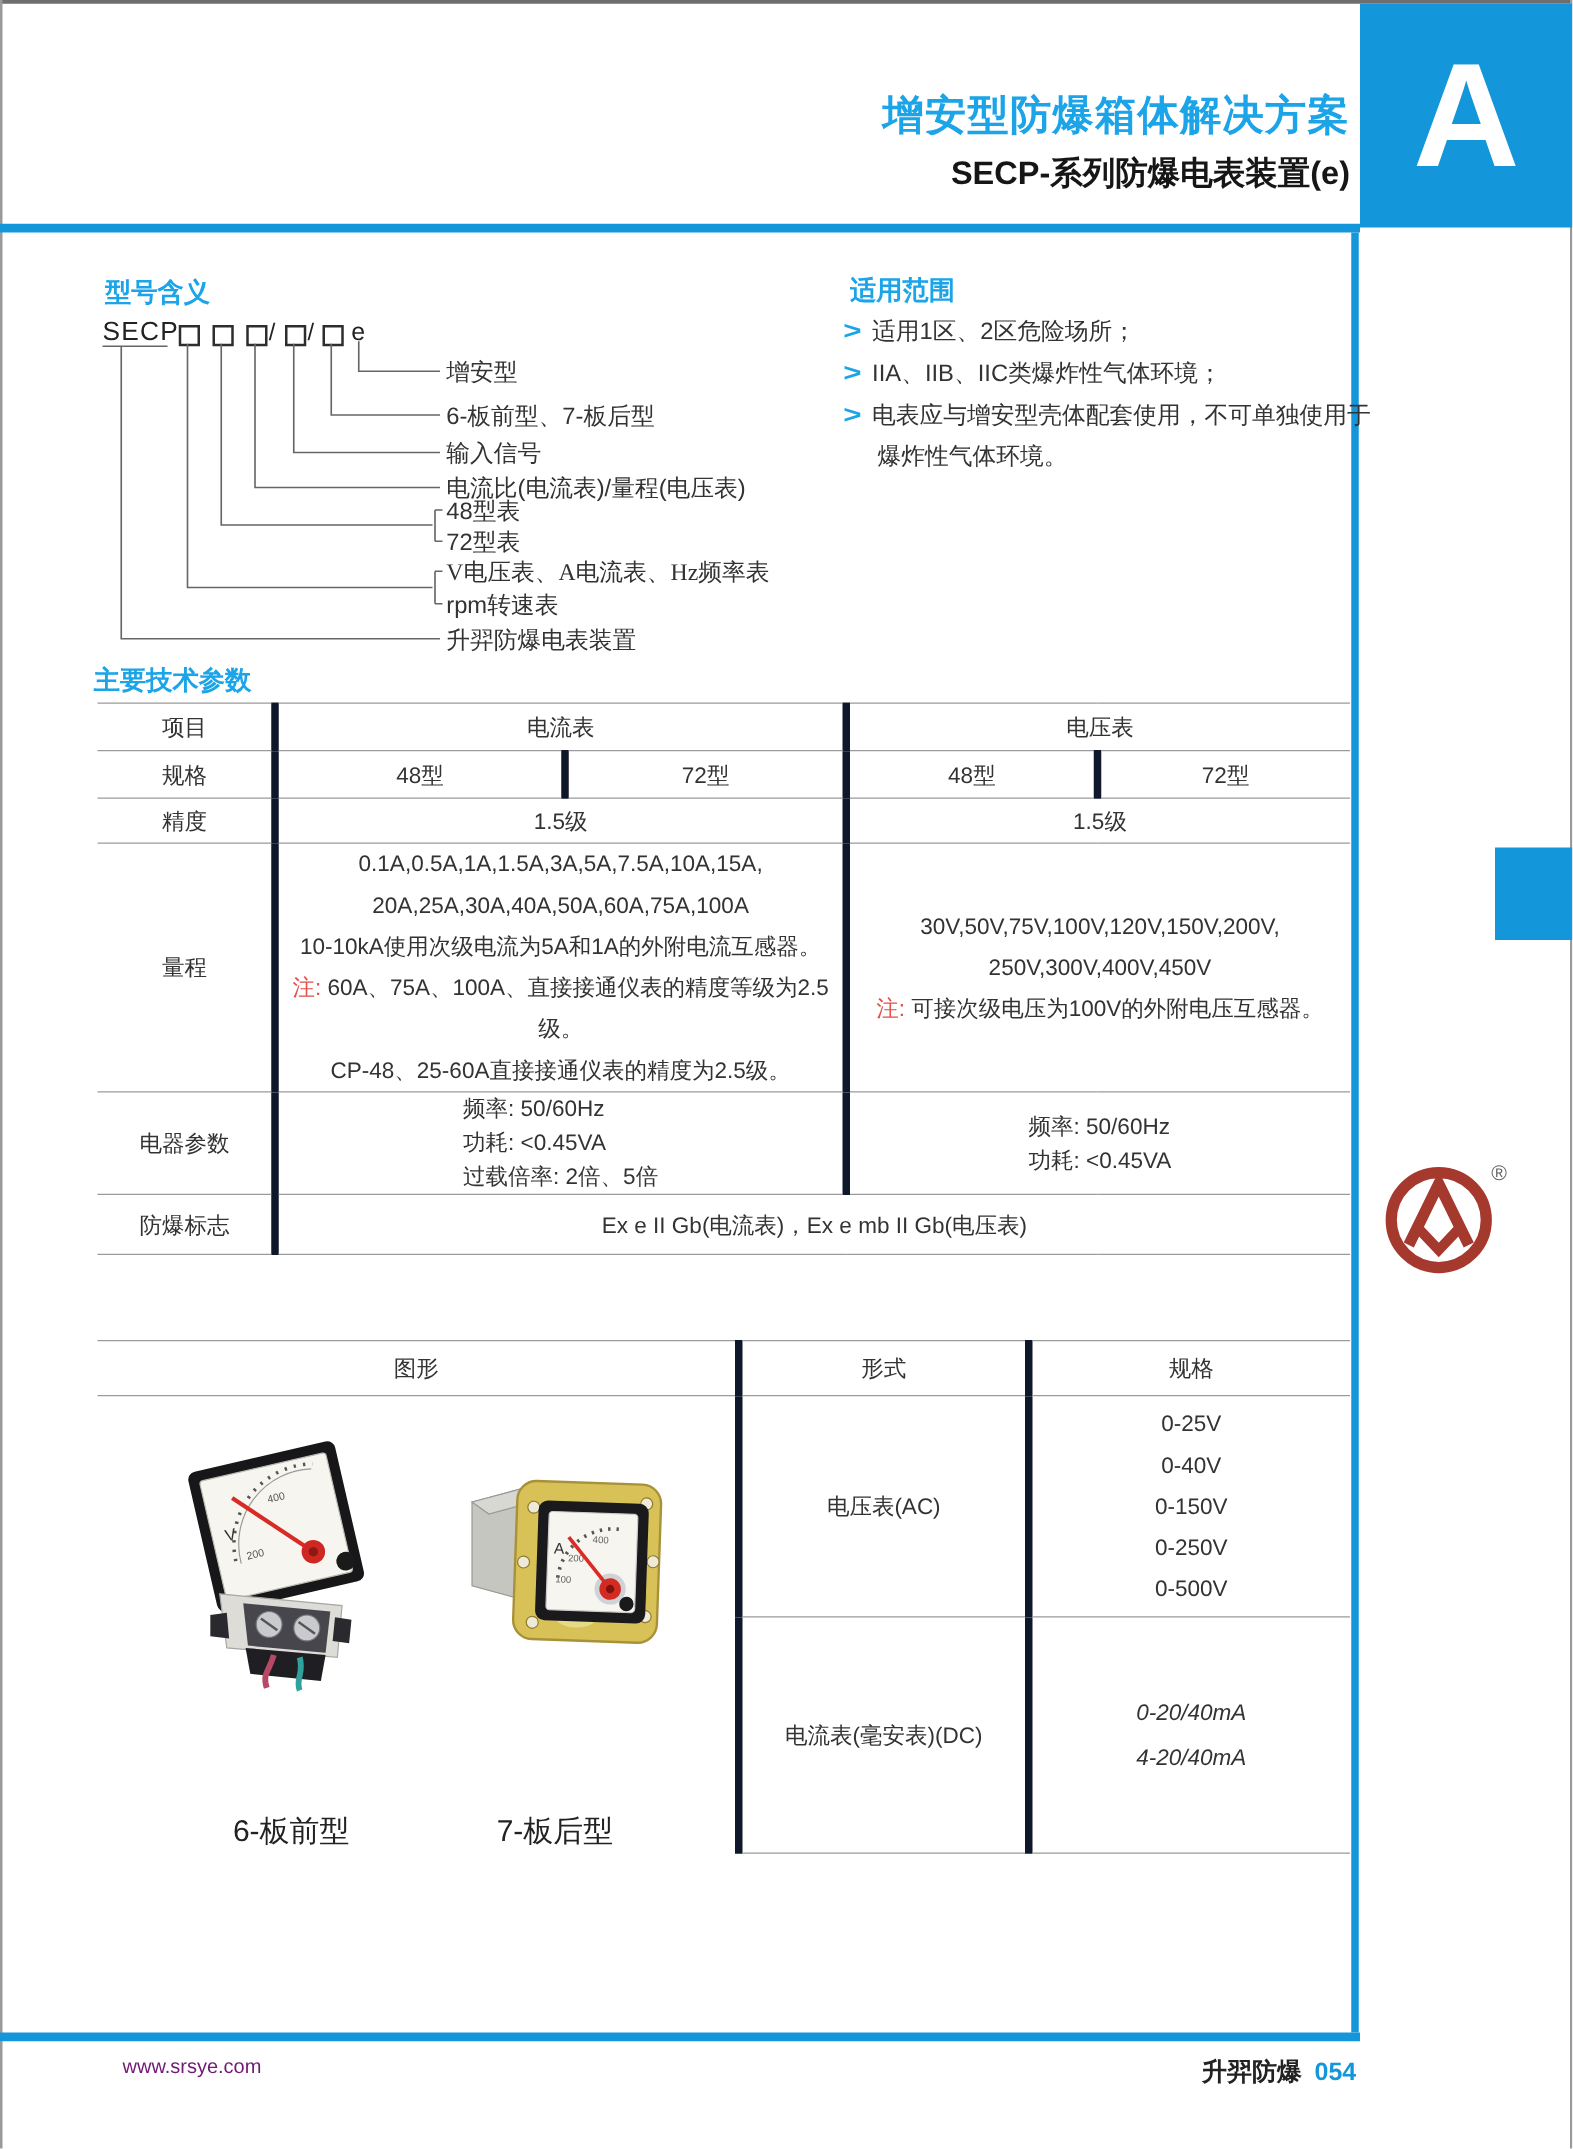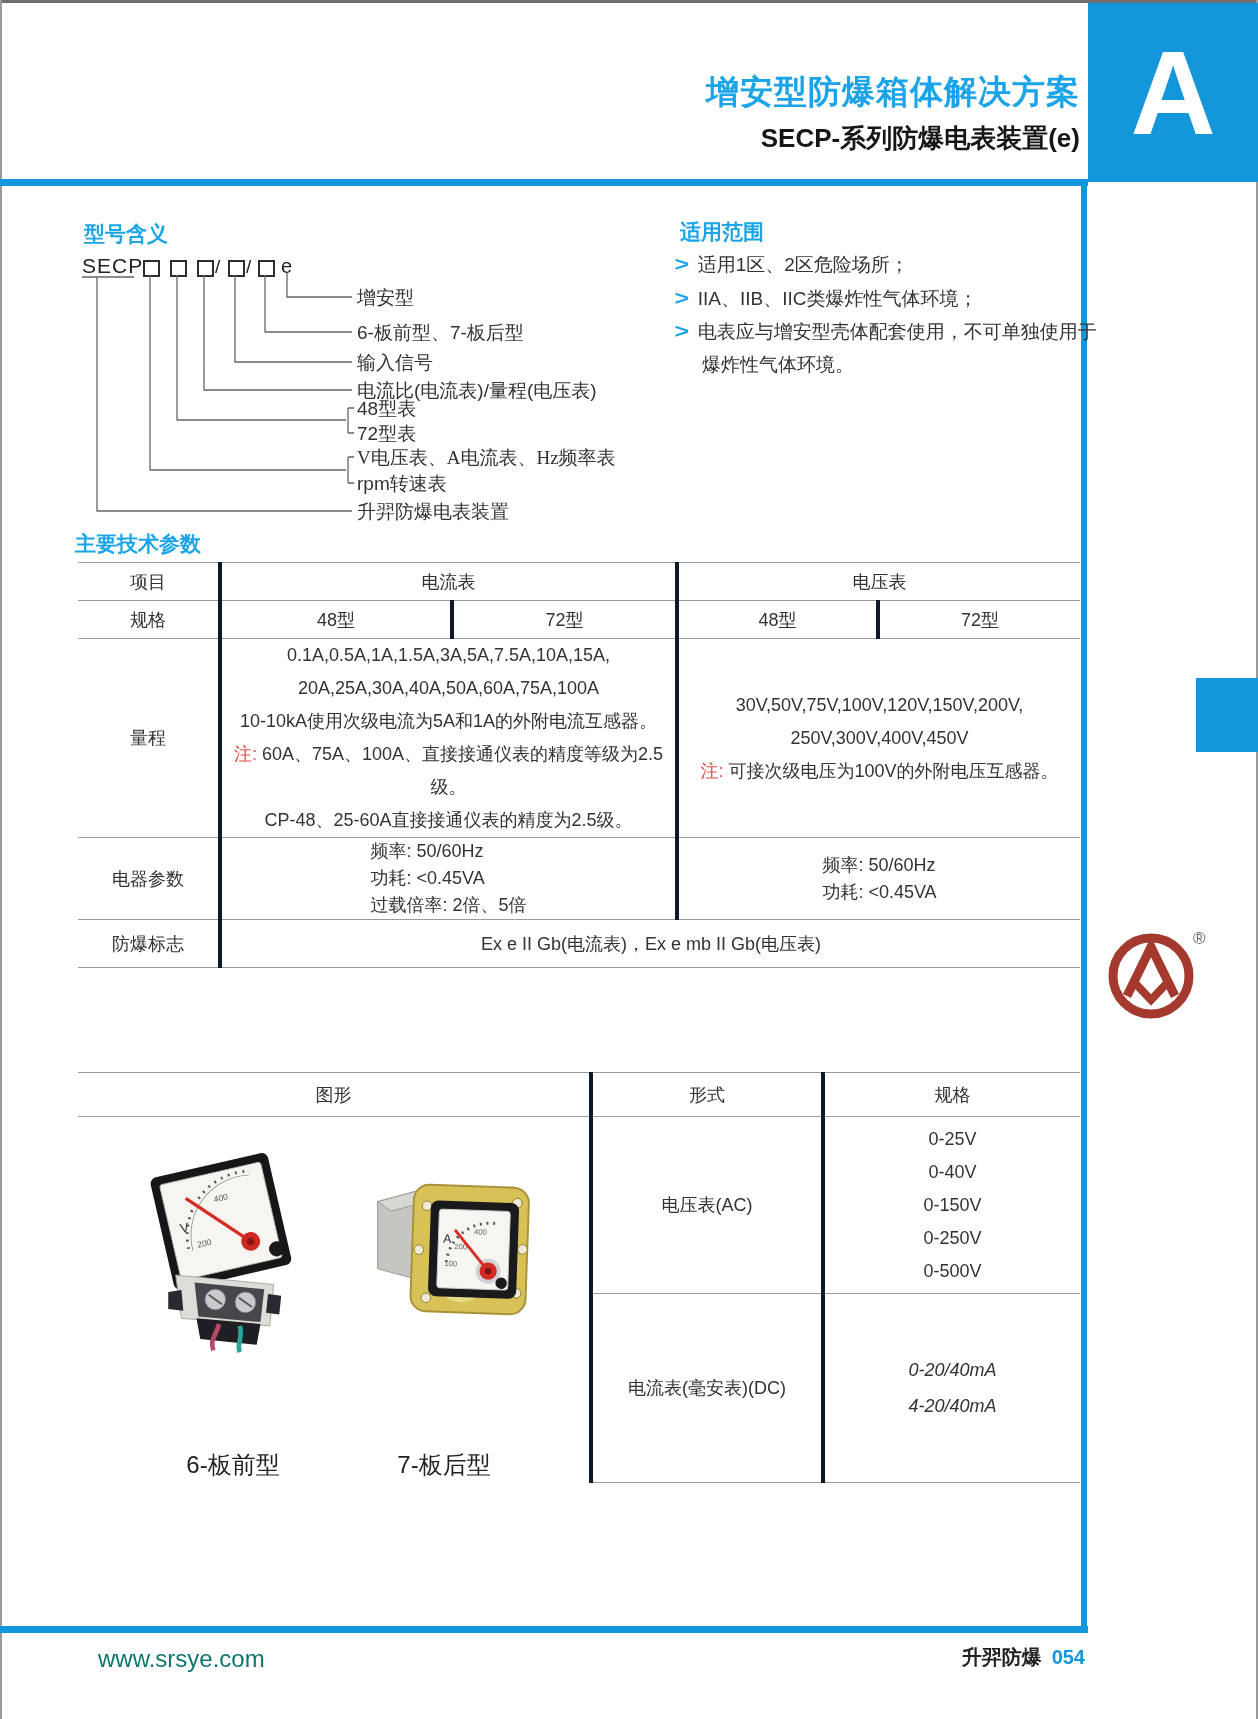--- a/index.html
+++ b/index.html
@@ -28,30 +28,30 @@
   .m-suffix{left:281px;top:255px;font-size:20px;color:#222;}
   .m-label{position:absolute;left:357px;font-size:19px;color:#333;white-space:nowrap;}
   
   .bullet{position:absolute;left:676px;font-size:19px;color:#333;white-space:nowrap;}
   .chev{color:#1BA4E8;font-weight:bold;font-size:20px;margin-right:10px;display:inline-block;transform:scaleX(1.25);}
   .bullet-cont{position:absolute;left:702px;font-size:19px;color:#333;white-space:nowrap;}
   
   table.spec{position:absolute;border-collapse:collapse;table-layout:fixed;font-size:18px;color:#333;}
   table.spec td{border-top:1px solid #9b9b9b;text-align:center;vertical-align:middle;padding:0;}
   table.spec tr.last td{border-bottom:1px solid #9b9b9b;}
-  table.spec td.bl{border-left:4px solid #0f172a;}
+  table.spec td.bl{border-left:6px solid #0f172a;}
   .rline{line-height:33px;}
   .red{color:#E2504A;}
   .plist{display:inline-block;text-align:left;line-height:27px;}
   .vspecs div{line-height:33px;}
   .mspecs div{line-height:36px;font-style:italic;}
   .gwrap{position:relative;width:100%;height:365px;}
   .caption{position:absolute;top:332px;width:140px;text-align:center;font-size:24px;color:#222;}
   
-  .site{left:98px;top:1645px;font-size:24px;color:#0f766e;}
+  .site{left:98px;top:1645px;font-size:16px;color:#701a75;}
   .brand-wrap{position:absolute;right:173px;top:1644px;font-size:20px;font-weight:bold;color:#222;}
   .pagenum{color:#1496DB;margin-left:10px;}
 </style>
 </head>
 <body>
 
 <div class="page">
 
   <div class="abs edge-top"></div>
   <div class="abs edge-left"></div>
@@ -134,20 +134,25 @@
       <td>项目</td>
       <td class="bl" colspan="2">电流表</td>
       <td class="bl" colspan="2">电压表</td>
     </tr>
     <tr style="height:38px;">
       <td>规格</td>
       <td class="bl">48型</td>
       <td class="bl">72型</td>
       <td class="bl">48型</td>
       <td class="bl">72型</td>
+    </tr>
+    <tr style="height:36px;">
+      <td>精度</td>
+      <td class="bl" colspan="2">1.5级</td>
+      <td class="bl" colspan="2">1.5级</td>
     </tr>
     <tr style="height:168px;">
       <td>量程</td>
       <td class="bl" colspan="2">
         <div class="rline">0.1A,0.5A,1A,1.5A,3A,5A,7.5A,10A,15A,</div>
         <div class="rline">20A,25A,30A,40A,50A,60A,75A,100A</div>
         <div class="rline">10-10kA使用次级电流为5A和1A的外附电流互感器。</div>
         <div class="rline"><span class="red">注:</span><span> 60A、75A、100A、直接接通仪表的精度等级为2.5级。</span></div>
         <div class="rline">CP-48、25-60A直接接通仪表的精度为2.5级。</div>
       </td>

